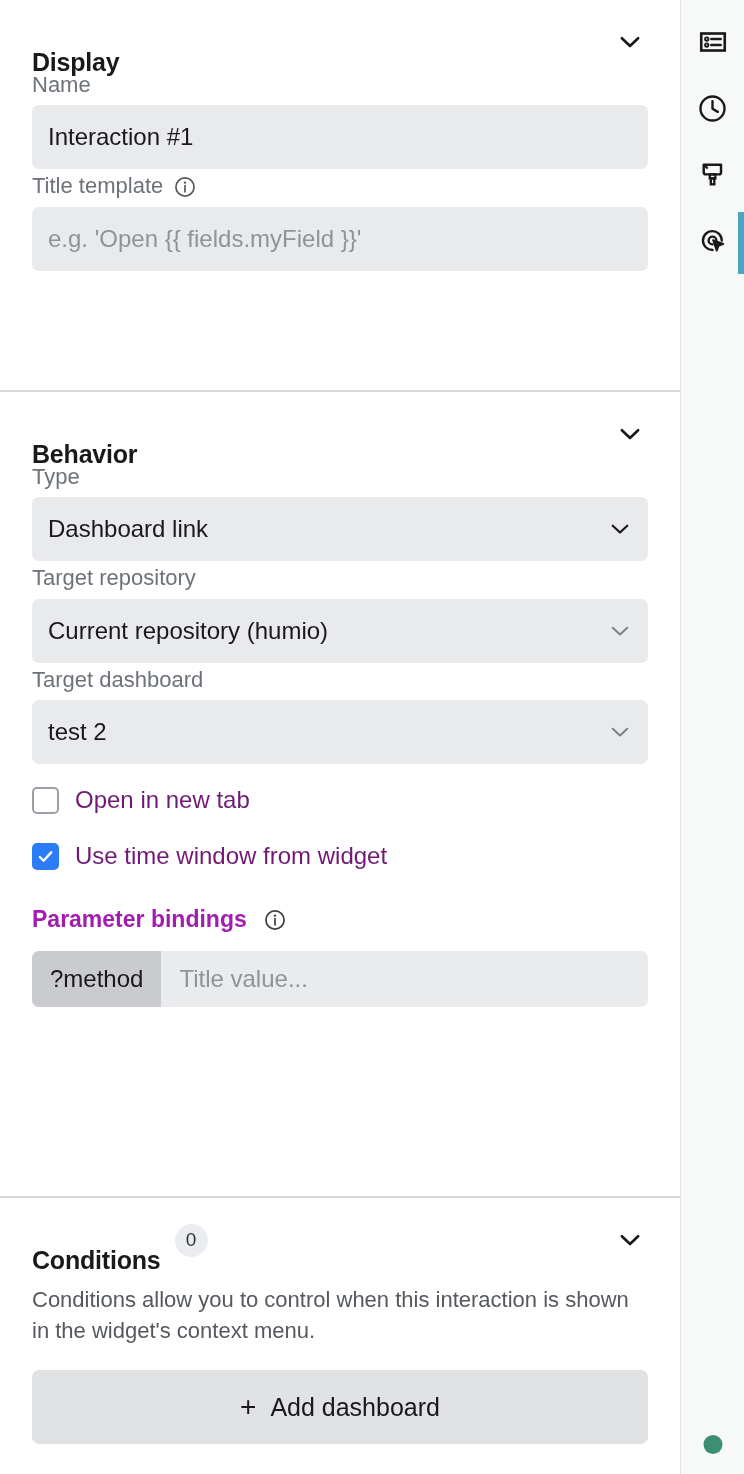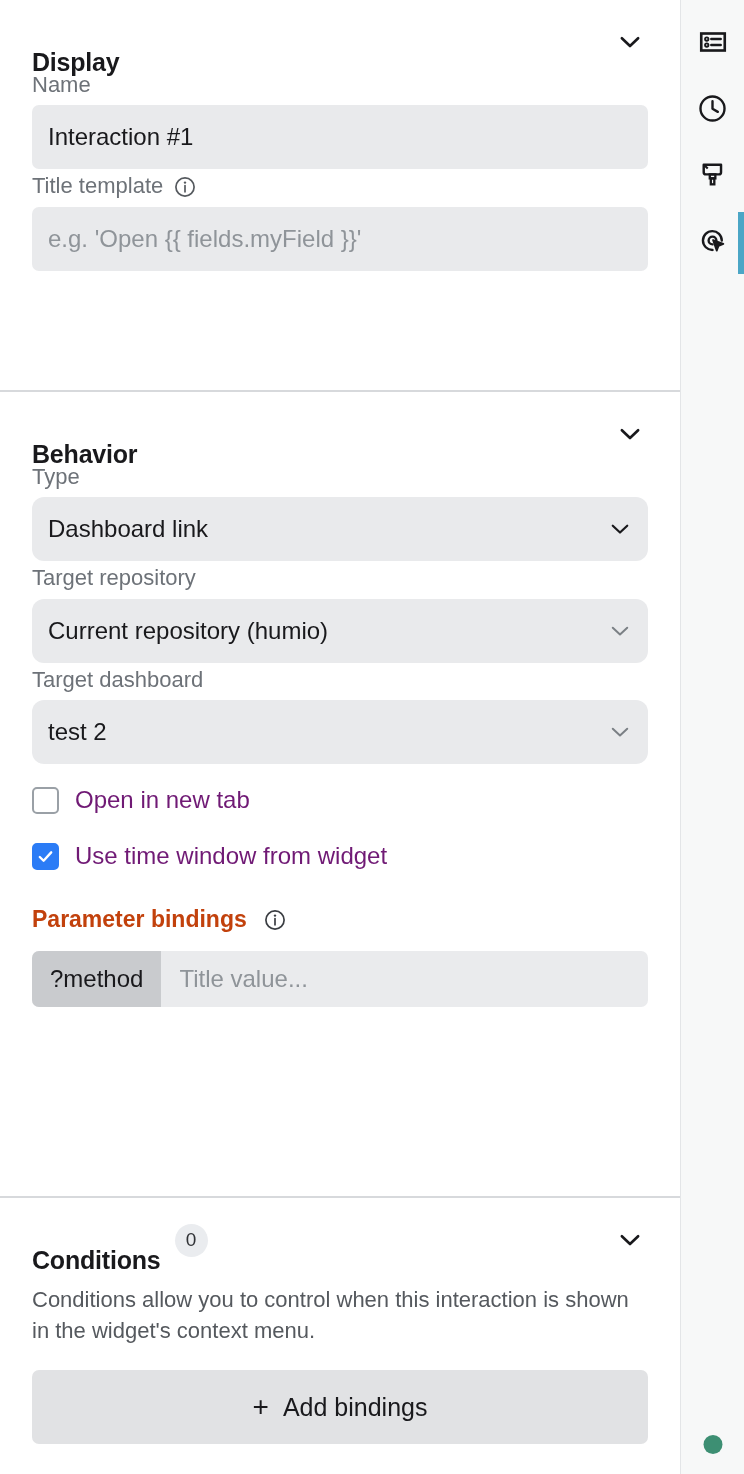--- a/index.html
+++ b/index.html
@@ -77,21 +77,21 @@
     font-size: 22px;
     color: #6d7278;
     margin-top: 4px;
     margin-bottom: 7px;
     display: flex;
     align-items: center;
     gap: 10px;
     line-height: 1.2;
   }
   .field-label.strong {
-    color: #c2410c;
+    color: #a21caf;
     font-weight: bold;
     font-size: 23px;
   }
 
   .info-icon {
     display: inline-flex;
     align-items: center;
     justify-content: center;
     flex: 0 0 auto;
     cursor: pointer;
@@ -108,21 +108,21 @@
     color: #19191c;
     cursor: text;
     width: 100%;
     text-align: right;
   }
   .textbox.placeholder { color: #8f9499; }
 
   .selectbox {
     height: 64px;
     background: #e9eaec;
-    border-radius: 12px;
+    border-radius: 7px;
     display: flex;
     align-items: center;
     padding: 0 14px 0 16px;
     font-size: 24px;
     color: #19191c;
     cursor: pointer;
     width: 100%;
     justify-content: space-between;
   }
   .selectbox .sel-text { overflow: hidden; white-space: nowrap; }
@@ -383,21 +383,21 @@
             <svg width="30" height="30" viewBox="0 0 24 24" fill="none">
               <path d="M5.5 9 L12 15.2 L18.5 9" stroke="#19191c" stroke-width="2.1" stroke-linecap="round" stroke-linejoin="round"></path>
             </svg>
           </div>
         </div>
 
         <div class="desc-text">Conditions allow you to control when this interaction is shown in the widget's context menu.</div>
 
         <button class="btn-add">
           <span class="plus-glyph">+</span>
-          <span>Add bindings</span>
+          <span>Add dashboard</span>
         </button>
       </div>
     </div>
 
   </div>
 
   <div class="rail">
 
     <div class="rail-item">
       <svg width="30" height="30" viewBox="0 0 24 24" fill="none">

